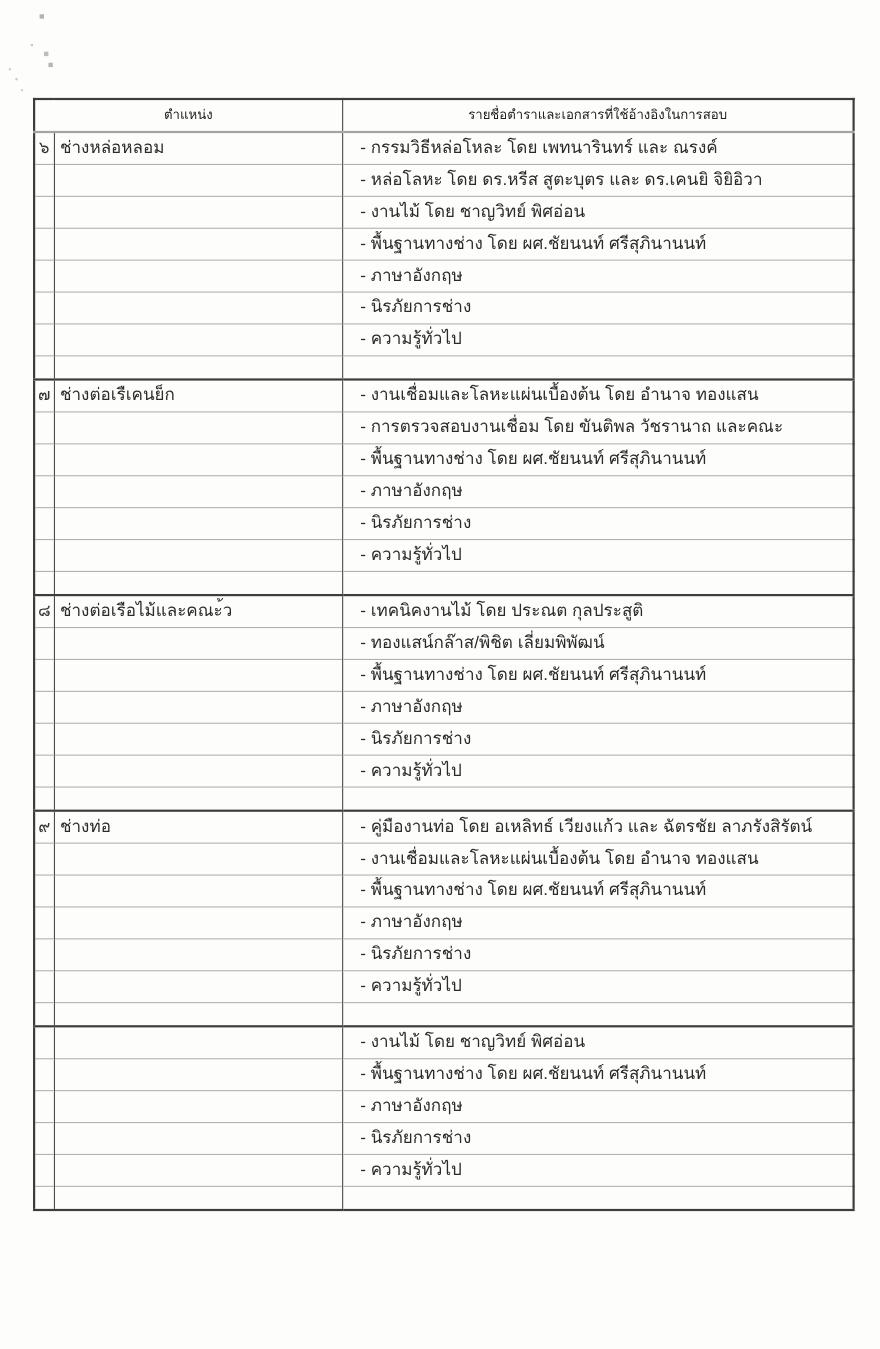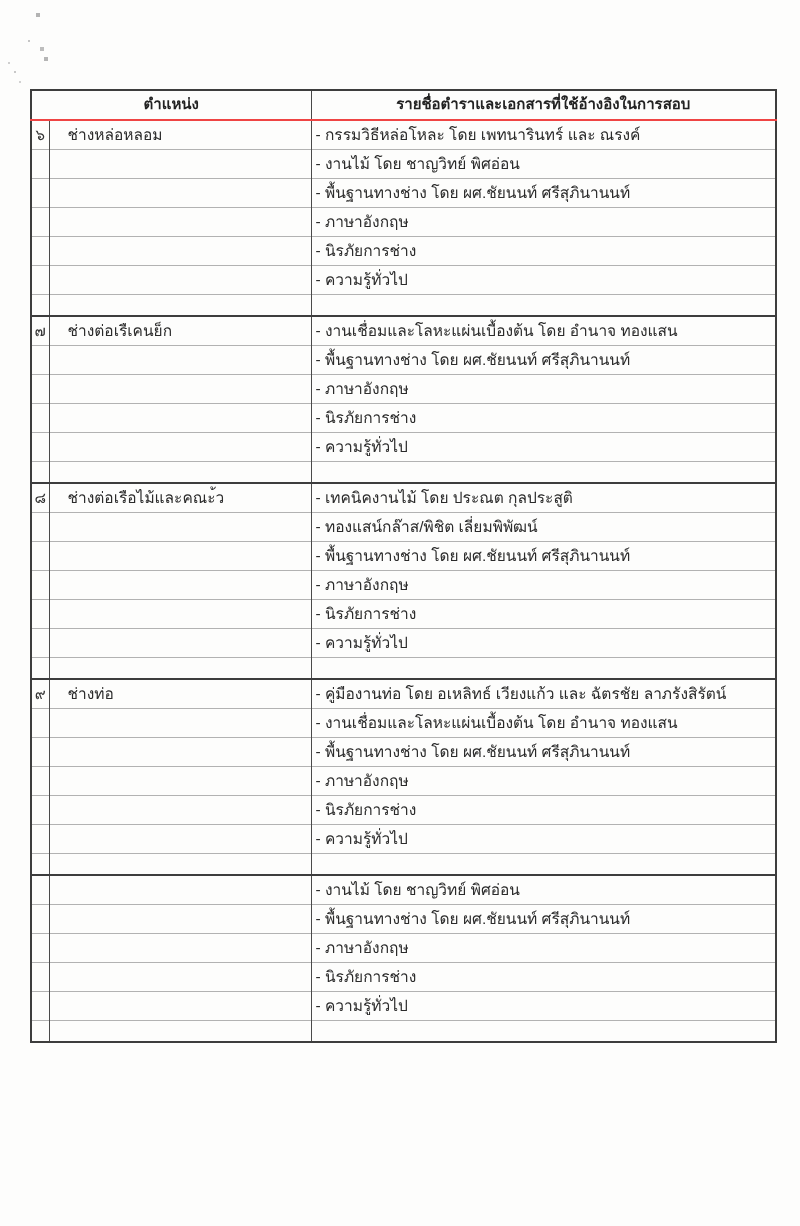--- a/index.html
+++ b/index.html
@@ -41,25 +41,25 @@
     border: 2px solid #3d3d3d;
     font-size: 15.5px;
     line-height: 1.25;
   }
   col.c-num { width: 18px; }
   col.c-pos { width: 262px; }
   col.c-ref { width: 465px; }
 
   thead th {
     height: 24px;
-    font-weight: bold;
-    font-size: 15px;
+    font-weight: normal;
+    font-size: 12px;
     text-align: center;
     vertical-align: middle;
-    border-bottom: 2px solid #ef4444;
+    border-bottom: 2px solid #a3a3a3;
     border-left: 1px solid #484848;
     padding: 1px 2px 3px 2px;
     color: #222;
   }
   thead th:first-child { border-left: none; }
 
   tbody td {
     height: 28px;
     vertical-align: middle;
     border-top: 1px solid #b2b2b2;
@@ -71,25 +71,25 @@
   tbody td:first-child { border-left: none; }
   tbody tr:first-child td { border-top: none; }
 
   td.num-cell {
     text-align: center;
     padding: 0;
     font-size: 15px;
     color: #333;
   }
   td.pos-cell {
-    padding-left: 18px;
+    padding-left: 5px;
     color: #2b2b2b;
   }
   td.ref-cell {
-    padding-left: 4px;
+    padding-left: 16px;
     color: #2b2b2b;
   }
   tr.spacer td { height: 20px; }
   tr.section-end td { border-bottom: 2px solid #3d3d3d; }
   tbody tr.section-start td { border-top: 2px solid #3d3d3d; }
 </style>
 </head>
 <body>
 
 <div class="speckles"></div>
@@ -108,20 +108,25 @@
   </thead>
   <tbody id="table-body">
       <tr>
         <td class="num-cell">๖</td>
         <td class="pos-cell">ช่างหล่อหลอม</td>
         <td class="ref-cell">- กรรมวิธีหล่อโหละ โดย เพทนารินทร์ และ ณรงค์</td>
       </tr>
       <tr>
         <td class="num-cell"></td>
         <td class="pos-cell"></td>
+        <td class="ref-cell">- หล่อโลหะ โดย ดร.หรีส สูตะบุตร และ ดร.เคนยิ จิยิอิวา</td>
+      </tr>
+      <tr>
+        <td class="num-cell"></td>
+        <td class="pos-cell"></td>
         <td class="ref-cell">- งานไม้ โดย ชาญวิทย์  พิศอ่อน</td>
       </tr>
       <tr>
         <td class="num-cell"></td>
         <td class="pos-cell"></td>
         <td class="ref-cell">- พื้นฐานทางช่าง โดย ผศ.ชัยนนท์ ศรีสุภินานนท์</td>
       </tr>
       <tr>
         <td class="num-cell"></td>
         <td class="pos-cell"></td>
@@ -143,20 +148,25 @@
         <td class="ref-cell"></td>
       </tr>
       <tr class="section-start">
         <td class="num-cell">๗</td>
         <td class="pos-cell">ช่างต่อเรืเคนย็ก</td>
         <td class="ref-cell">- งานเชื่อมและโลหะแผ่นเบื้องต้น โดย อำนาจ ทองแสน</td>
       </tr>
       <tr>
         <td class="num-cell"></td>
         <td class="pos-cell"></td>
+        <td class="ref-cell">- การตรวจสอบงานเชื่อม โดย ขันติพล วัชรานาถ และคณะ</td>
+      </tr>
+      <tr>
+        <td class="num-cell"></td>
+        <td class="pos-cell"></td>
         <td class="ref-cell">- พื้นฐานทางช่าง โดย ผศ.ชัยนนท์ ศรีสุภินานนท์</td>
       </tr>
       <tr>
         <td class="num-cell"></td>
         <td class="pos-cell"></td>
         <td class="ref-cell">- ภาษาอังกฤษ</td>
       </tr>
       <tr>
         <td class="num-cell"></td>
         <td class="pos-cell"></td>

